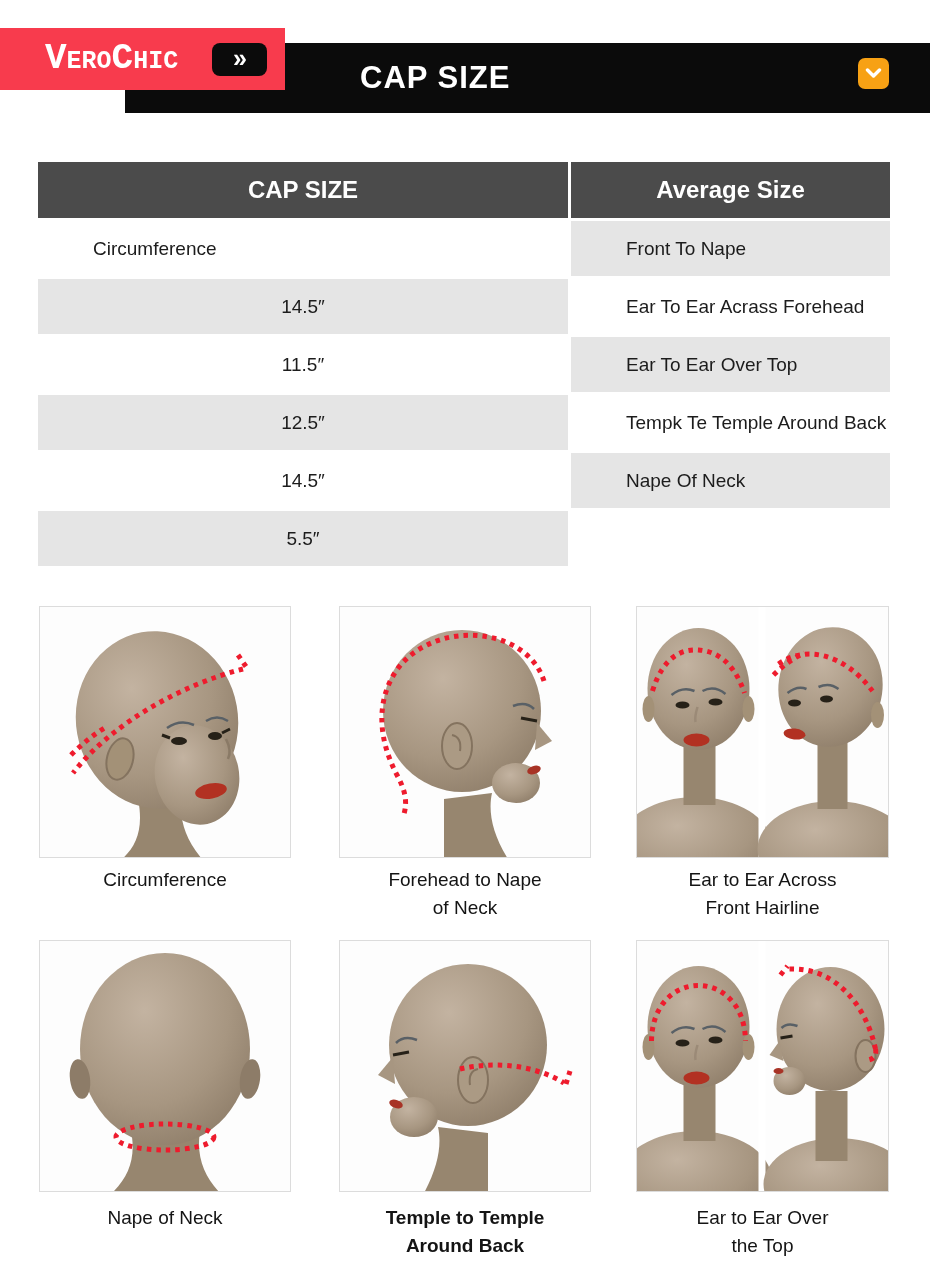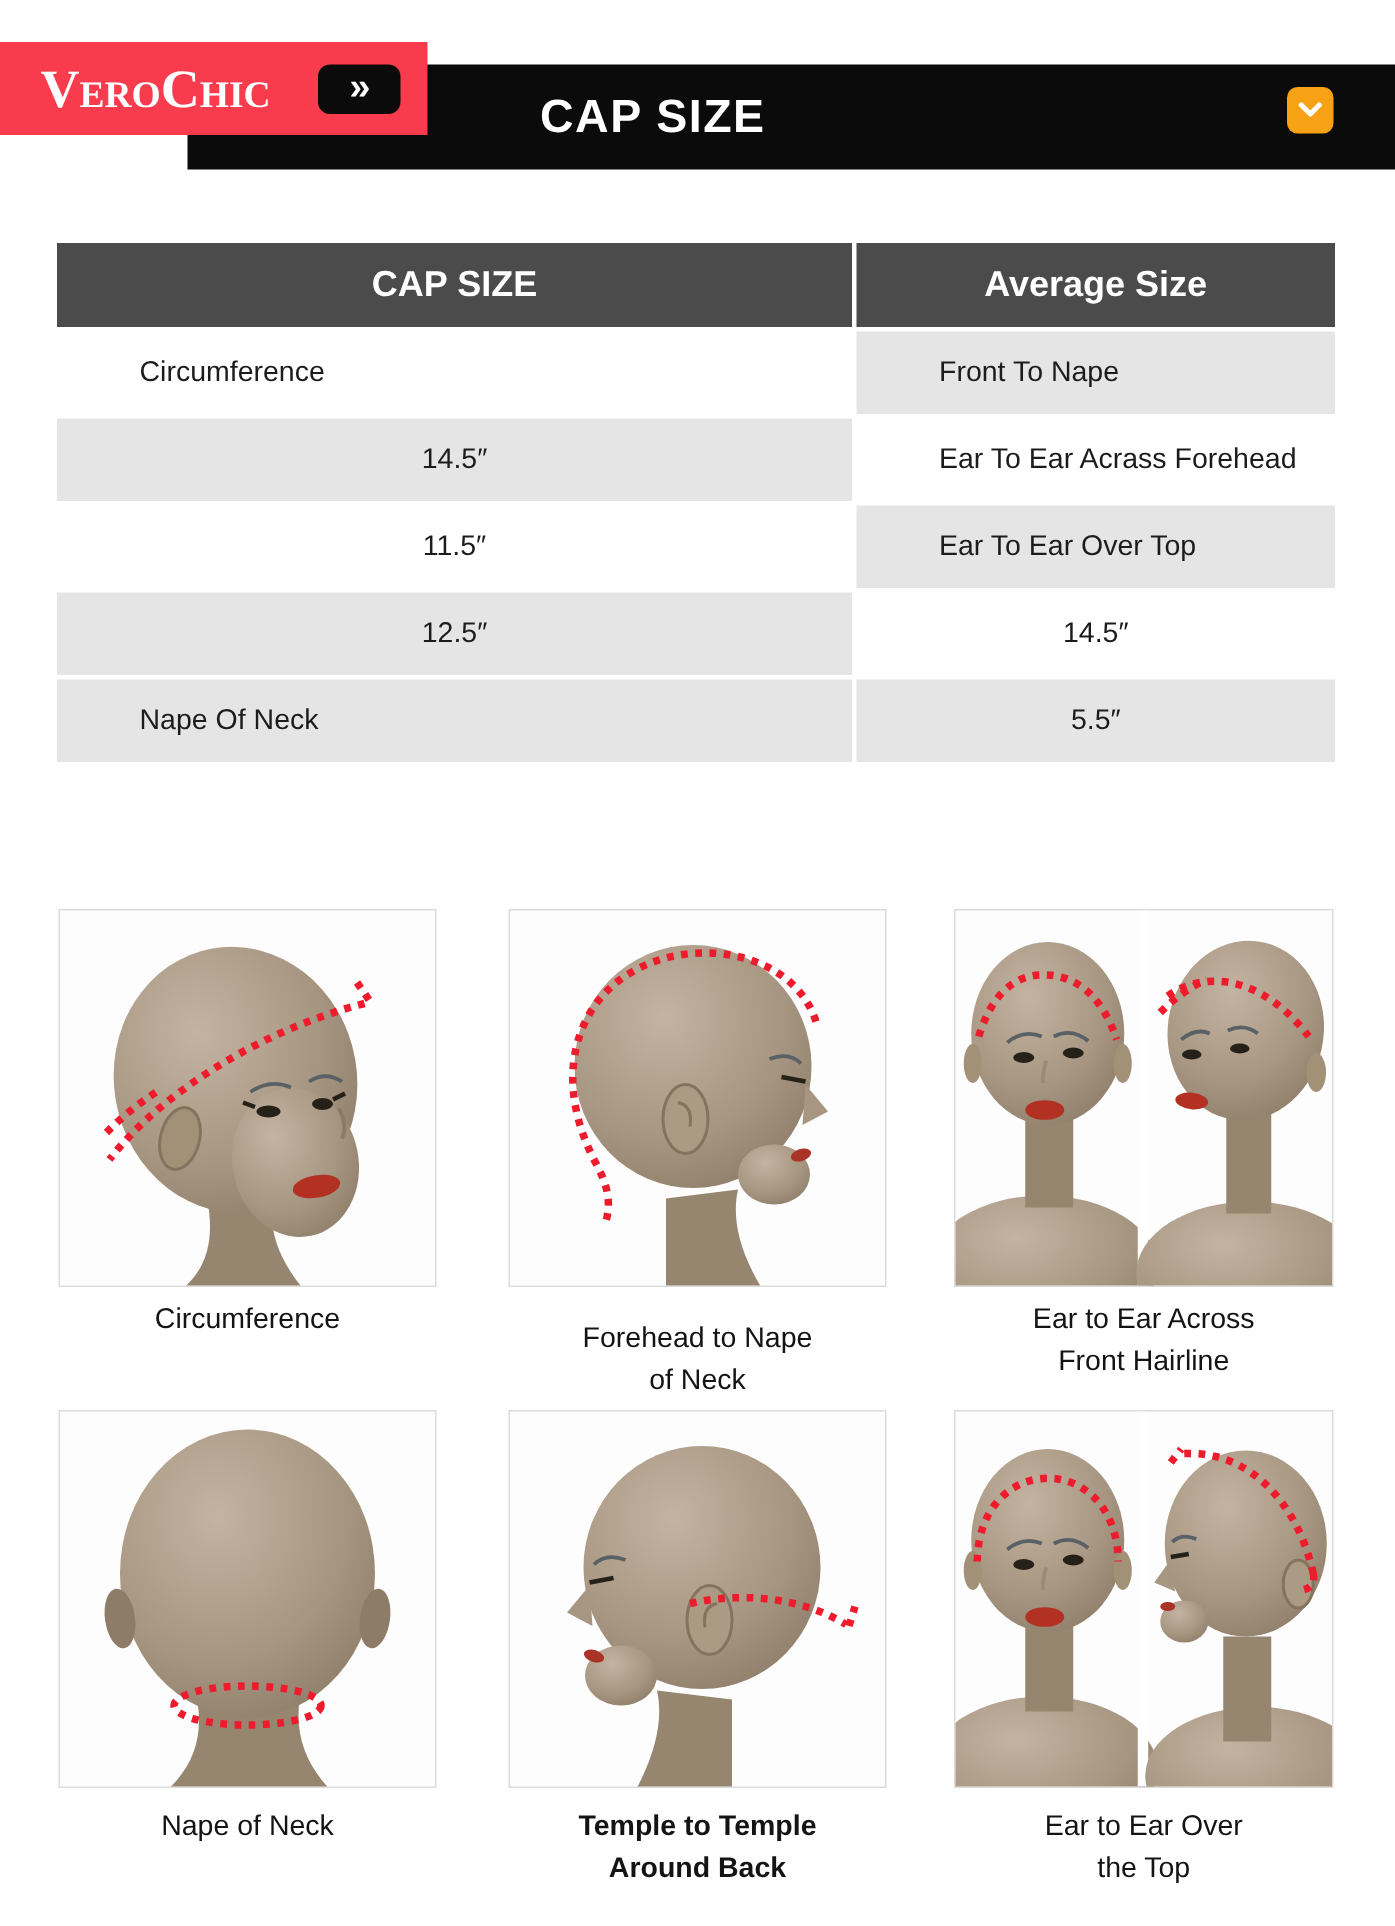--- a/index.html
+++ b/index.html
@@ -10,23 +10,23 @@
   }
 
   
   .black-bar { position:absolute; left:125px; top:43px; width:805px; height:70px; background:#0b0b0b; }
   .header-title {
     position:absolute; left:360px; top:43px; height:70px; line-height:70px;
     color:#ffffff; font-size:31px; font-weight:bold; letter-spacing:1px;
   }
   .brand-box { position:absolute; left:0; top:28px; width:285px; height:62px; background:#f83b4d; }
   .brand-text {
-    position:absolute; left:27px; top:1px; height:60px; line-height:60px;
+    position:absolute; left:45px; top:1px; height:60px; line-height:60px;
     color:#ffffff; font-size:36px; font-weight:bold; font-variant:small-caps;
-    font-family:Liberation Serif, serif; letter-spacing:0px;
+    font-family:Liberation Mono, monospace; letter-spacing:0px;
   }
   .brand-chevron-btn {
     position:absolute; left:212px; top:15px; width:55px; height:33px;
     background:#0b0b0b; border-radius:8px; color:#ffffff; text-align:center;
     line-height:30px; font-size:25px; font-weight:bold; letter-spacing:-1px;
   }
   .dropdown-btn {
     position:absolute; left:858px; top:58px; width:31px; height:31px;
     background:#f7a114; border-radius:7px;
     display:flex; align-items:center; justify-content:center; cursor:pointer;
@@ -96,20 +96,21 @@
 
     <div class="td label row-b">Front To Nape</div>
     <div class="td value row-b">14.5″</div>
 
     <div class="td label row-a">Ear To Ear Acrass Forehead</div>
     <div class="td value row-a">11.5″</div>
 
     <div class="td label row-b">Ear To Ear Over Top</div>
     <div class="td value row-b">12.5″</div>
 
+    <div class="td label row-a">Tempk Te Temple Around Back</div>
     <div class="td value row-a">14.5″</div>
 
     <div class="td label row-b">Nape Of Neck</div>
     <div class="td value row-b">5.5″</div>
   </div>
 
   <div class="fig" style="left:39px; top:606px;">
     <svg viewBox="0 0 250 250">
       <g>
         <path d="M98,192 C104,222 96,240 82,252 L162,252 C142,228 138,206 144,188 Z" fill="#97866f"></path>
@@ -177,21 +178,21 @@
       <g>
         <path class="dot" d="M141,57 C168,38 206,46 235,84"></path>
         <path class="dot" d="M136,68 C146,58 156,51 167,46"></path>
       </g>
     </svg>
   </div>
 
   <div class="caption" style="left:39px; top:866px; width:252px;">
     <span>Circumference</span>
   </div>
-  <div class="caption" style="left:339px; top:866px; width:252px;margin-top:13px;">
+  <div class="caption" style="left:339px; top:866px; width:252px;">
     <span>Forehead to Nape</span><br>
     <span>of Neck</span>
   </div>
   <div class="caption" style="left:636px; top:866px; width:253px;">
     <span>Ear to Ear Across</span><br>
     <span>Front Hairline</span>
   </div>
 
   <div class="fig" style="left:39px; top:940px;">
     <svg viewBox="0 0 250 250">

